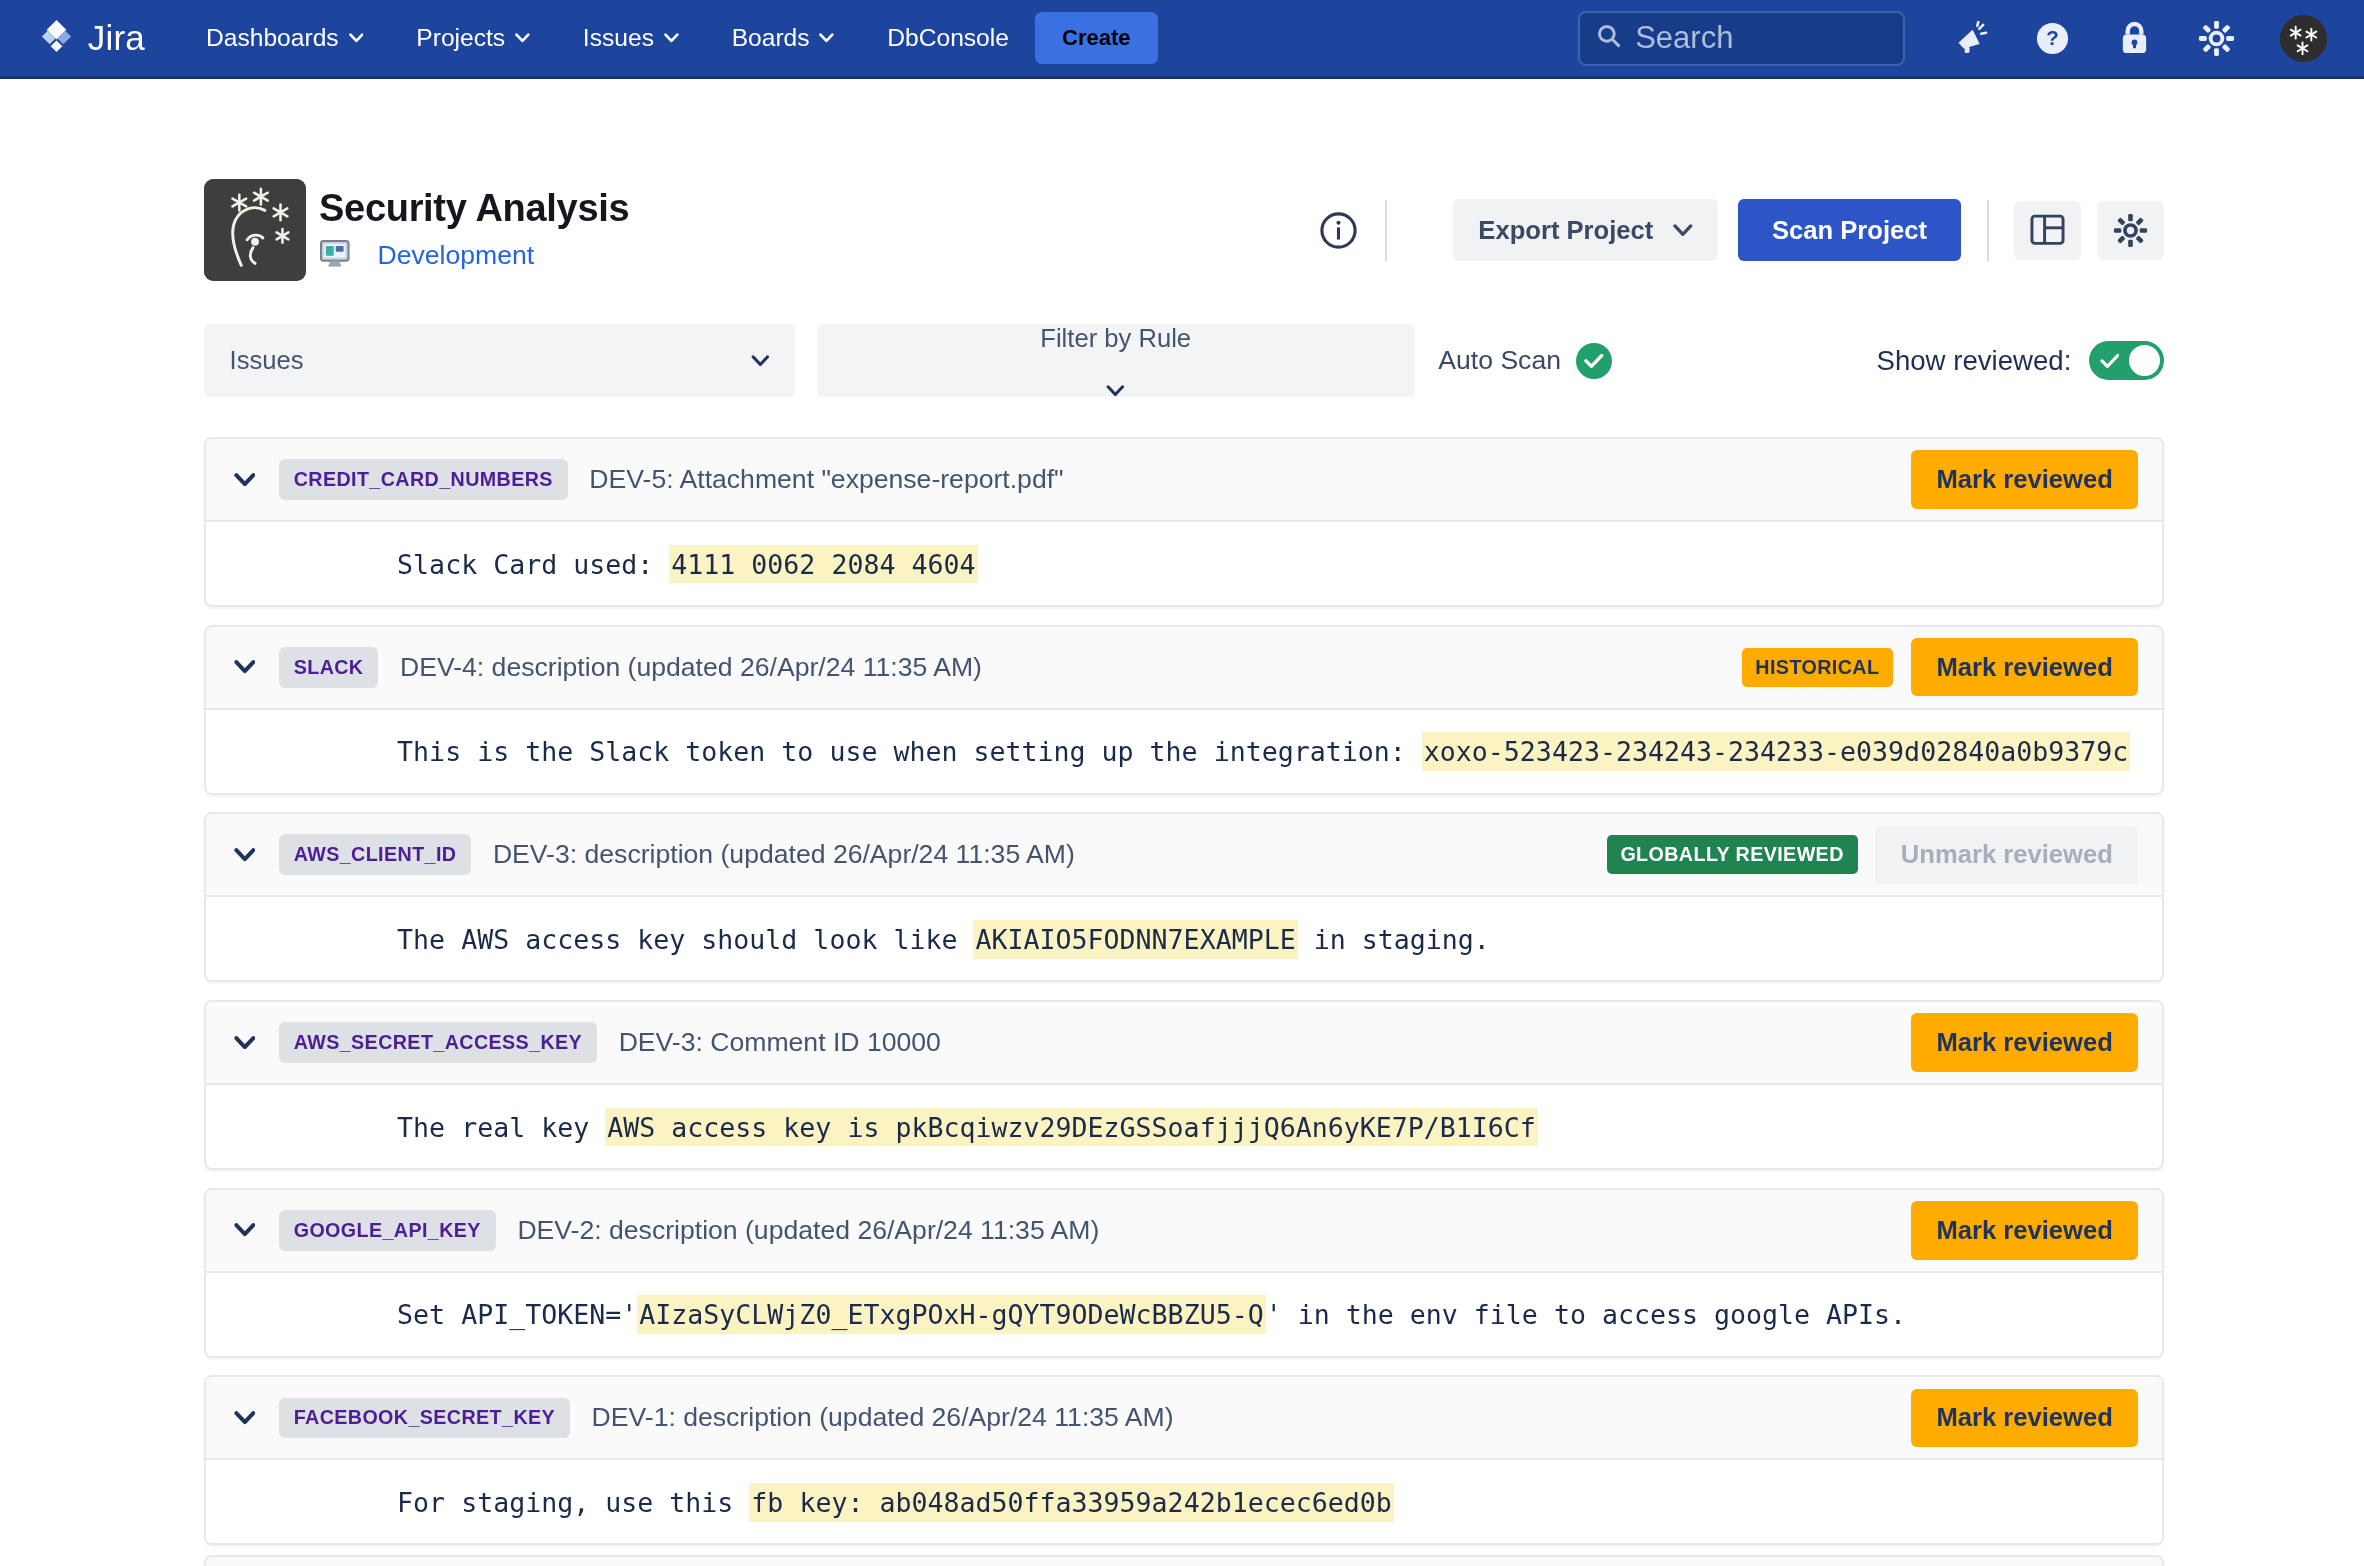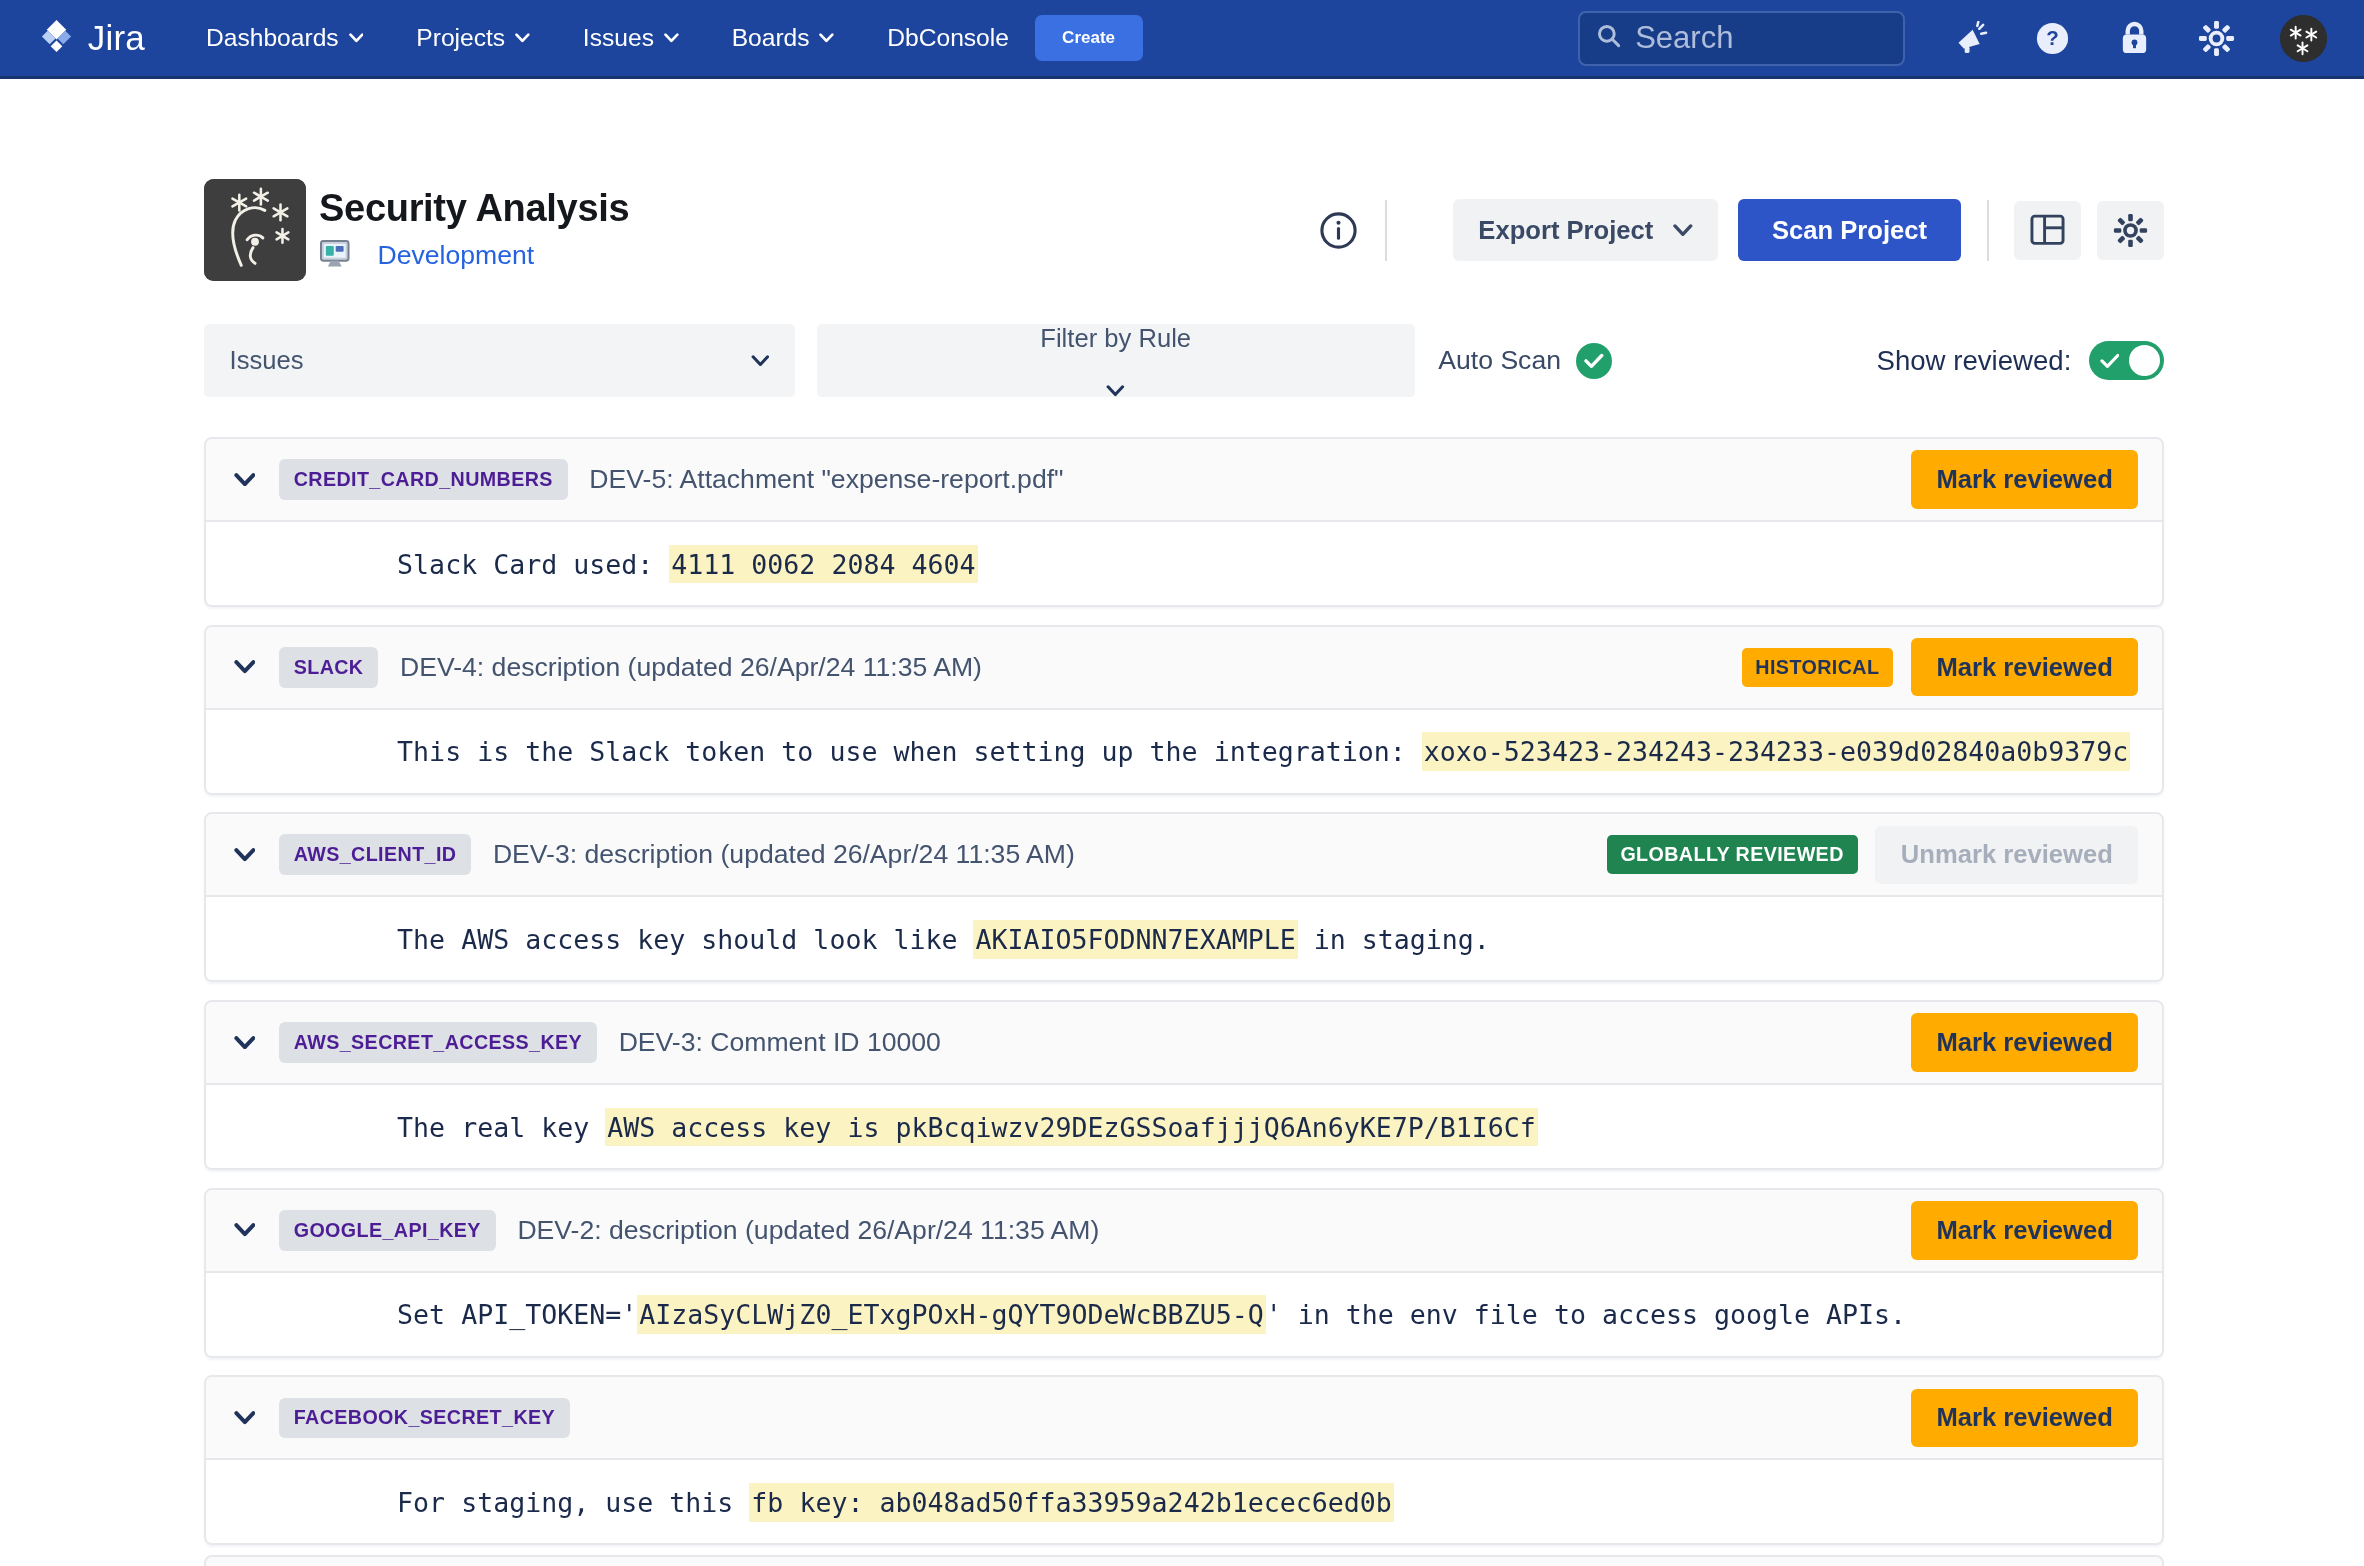--- a/index.html
+++ b/index.html
@@ -7,22 +7,22 @@
               font-family:"Liberation Sans", sans-serif; }
 
   
   .navbar { height:79px; background:#1E459E; display:flex; align-items:center;
             padding:0 37px; border-bottom:3px solid #17346F; }
   .brand { display:flex; align-items:center; gap:11.8px; color:#fff; }
   .brand-name { font-size:35px; font-weight:500; letter-spacing:0.2px; }
   .nav-menu { display:flex; align-items:center; gap:53px; margin-left:61px; }
   .nav-item { display:flex; align-items:center; gap:9.9px; color:#fff; font-size:24.6px;
               cursor:pointer; white-space:nowrap; }
-  .create-btn { margin-left:25.6px; background:#3B70E2; color:#ffffff; border:none; border-radius:6.9px;
-                font-size:17px; font-weight:600; padding:12.8px 27.6px; cursor:pointer;
+  .create-btn { margin-left:25.6px; background:#3B70E2; color:#000000; border:none; border-radius:6.9px;
+                font-size:22px; font-weight:600; padding:12.8px 27.6px; cursor:pointer;
                 font-family:"Liberation Sans", sans-serif; }
   .nav-spacer { flex:1; }
   .search-box { width:327px; height:55px; background:#173D88; border:2px solid #3F62AD;
                 border-radius:7.9px; display:flex; align-items:center; gap:13.8px; padding:0 15.8px; }
   .search-box input { background:transparent; border:none; outline:none; color:#CBD6EA;
                       font-size:31px; width:100%; font-family:"Liberation Sans", sans-serif; }
   .search-box input::placeholder { color:#AEBDDC; }
   .nav-icons { display:flex; align-items:center; gap:45px; margin-left:47px; }
   .nav-icon { width:37px; height:37px; display:flex; align-items:center; justify-content:center;
               cursor:pointer; }
@@ -460,20 +460,21 @@
   </article>
 
   <article class="card">
     <div class="card-header">
       <button class="chev-btn">
         <svg width="21.7" height="13.8" viewBox="0 0 20 13" fill="none" stroke="#20345B" stroke-width="3.8" stroke-linecap="round" stroke-linejoin="round">
               <polyline points="2,2 10,10.5 18,2"></polyline>
             </svg>
       </button>
       <span class="rule-badge">FACEBOOK_SECRET_KEY</span>
+      <span class="finding-title">DEV-1: description (updated 26/Apr/24 11:35 AM)</span>
       <span class="header-spacer"></span>
 
       <button class="action-btn primary">Mark reviewed</button>
     </div>
     <div class="card-body">
       <div class="snippet">
         <span class="pre">For staging, use this </span><mark>fb key: ab048ad50ffa33959a242b1ecec6ed0b</mark><span class="suf"></span>
       </div>
     </div>
   </article>

